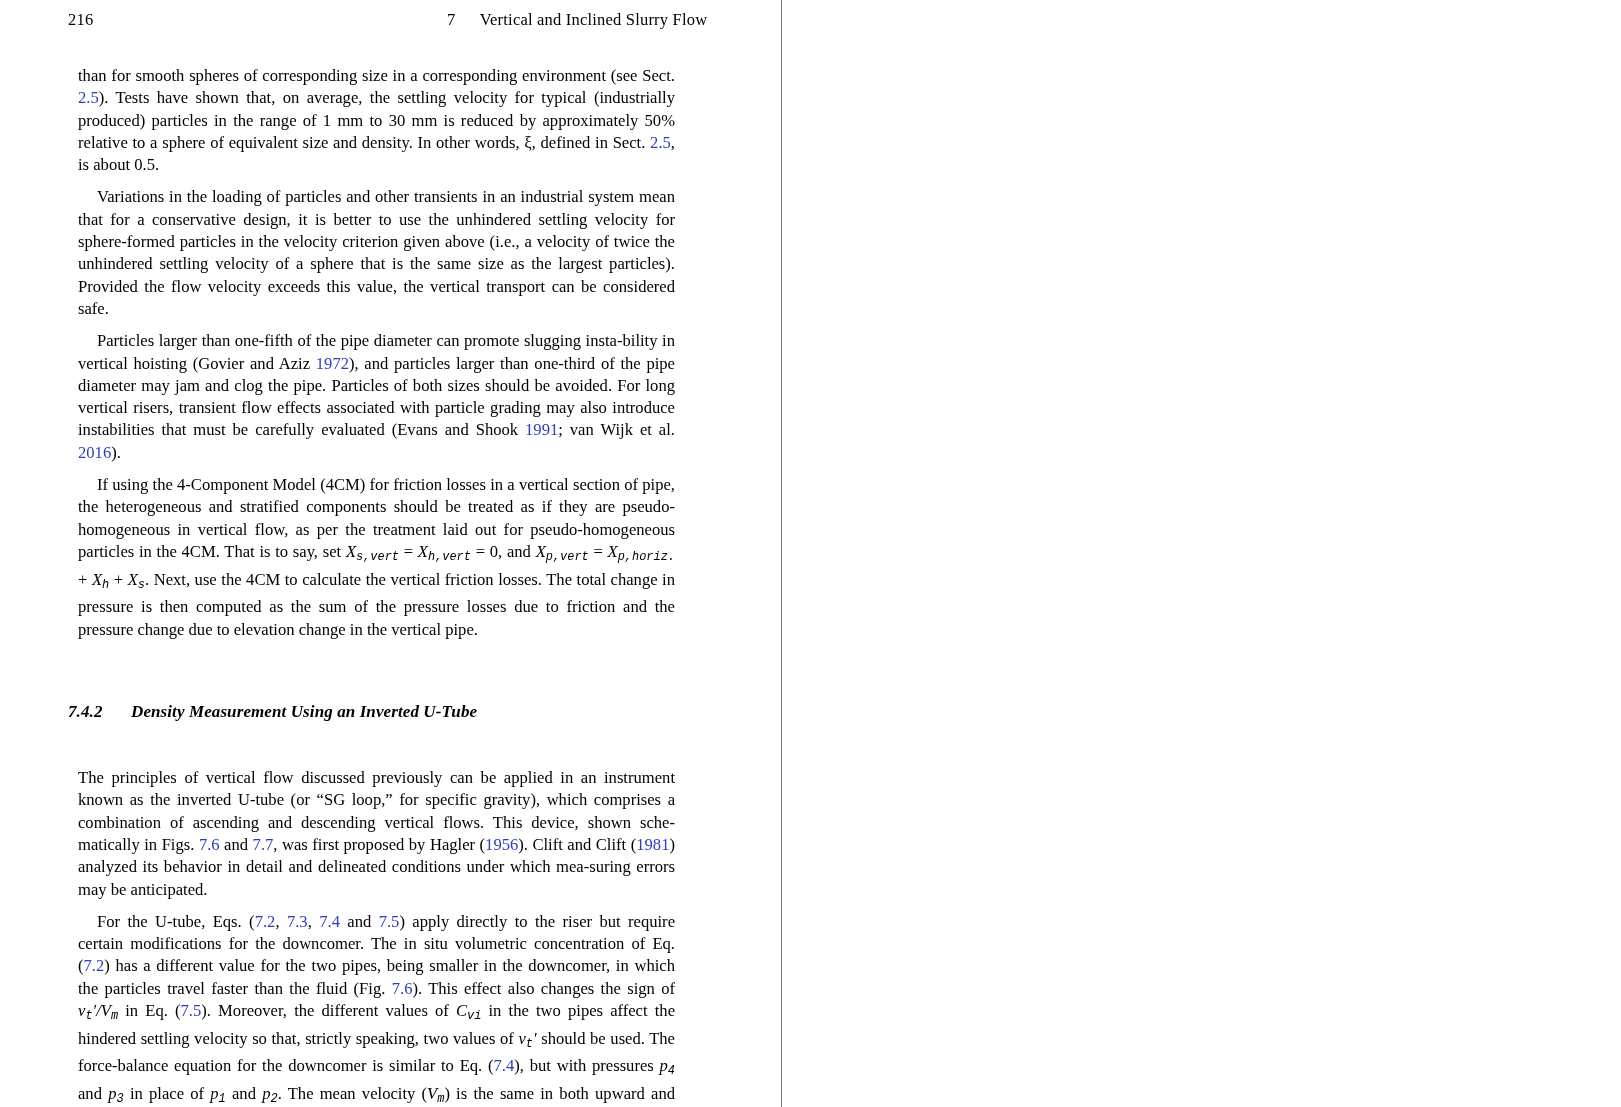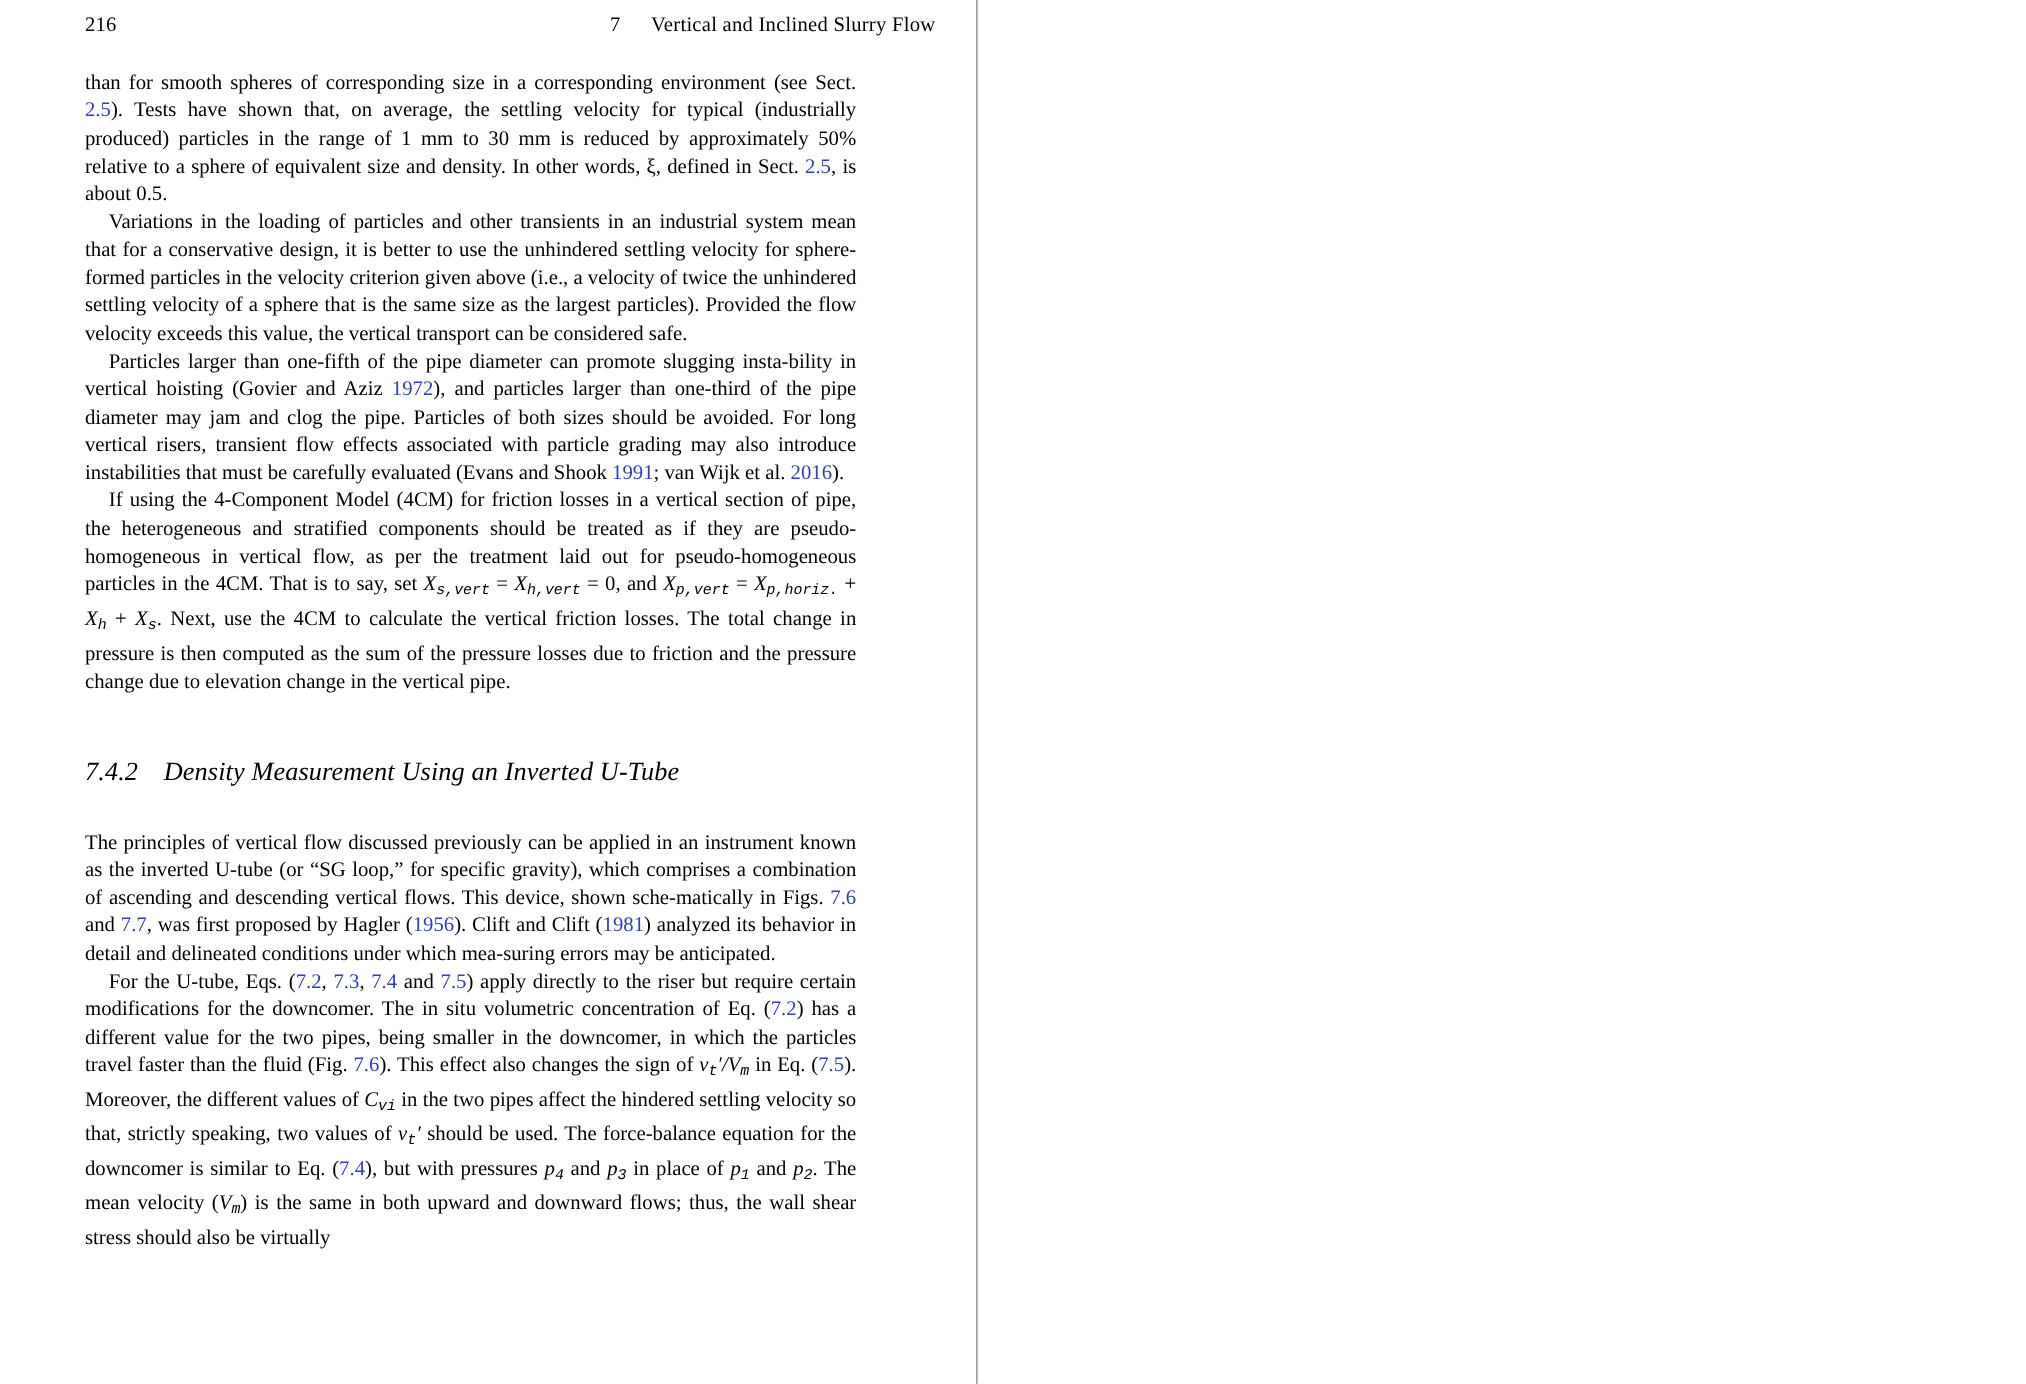--- a/index.html
+++ b/index.html
@@ -38,44 +38,44 @@
 
   
   .runhead {
     position: absolute;
     top: 10px;
     font-size: 16.5px;
     letter-spacing: .2px;
     white-space: nowrap;
   }
   .rh-left-folio  { left: 68px; }
-  .rh-left-title  { left: 447px; margin-left: 41px; }
+  .rh-left-title  { left: 447px; }
   .rh-sep { display: inline-block; width: 16px; }
 
   
   .col {
     position: absolute;
     font-size: 16.6px;
     line-height: 22.3px;
     text-align: justify;
     text-justify: inter-word;
     hyphens: manual;
   }
-  .col p { margin: 0; }
+  .col p { margin: 10px; }
   .col p.indent { text-indent: 19px; }
   .blue { color: #2b3fbe; }
   .sub  { font-size: 0.72em; vertical-align: -0.28em; font-family: Liberation Mono, monospace; }
   i.mv  { font-family: "Liberation Serif", serif; font-style: italic; }
 
   #left-col { left: 68px; top: 55px; width: 617px; }
 
   h2.section-head {
-    font-size: 21px;
+    font-size: 17px;
     font-style: italic;
-    font-weight: normal;
+    font-weight: bold;
     margin: 0;
     letter-spacing: .1px;
     white-space: nowrap;
   }
   h2.section-head .num { display: inline-block; width: 63px; }
 
   .gap-before-head { height: 50px; }
   .gap-after-head  { height: 34px; }
 </style>
 </head>

